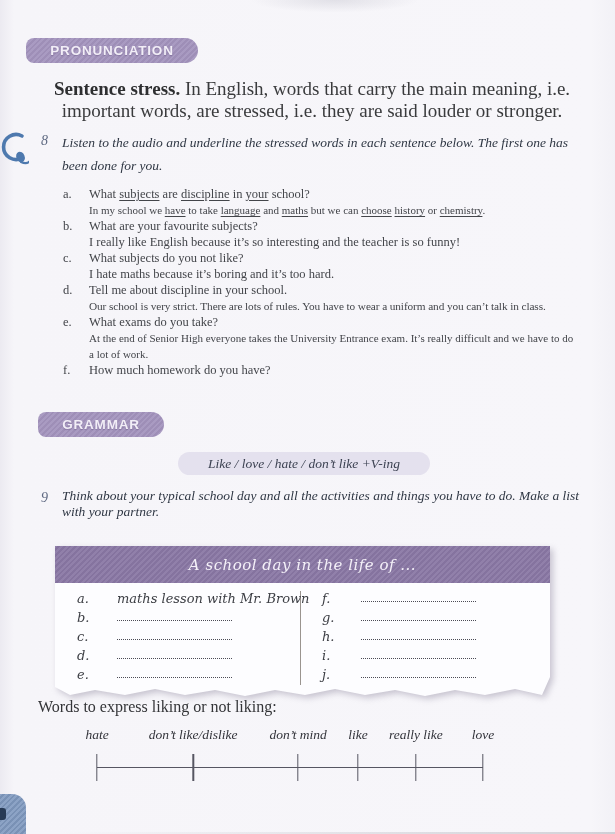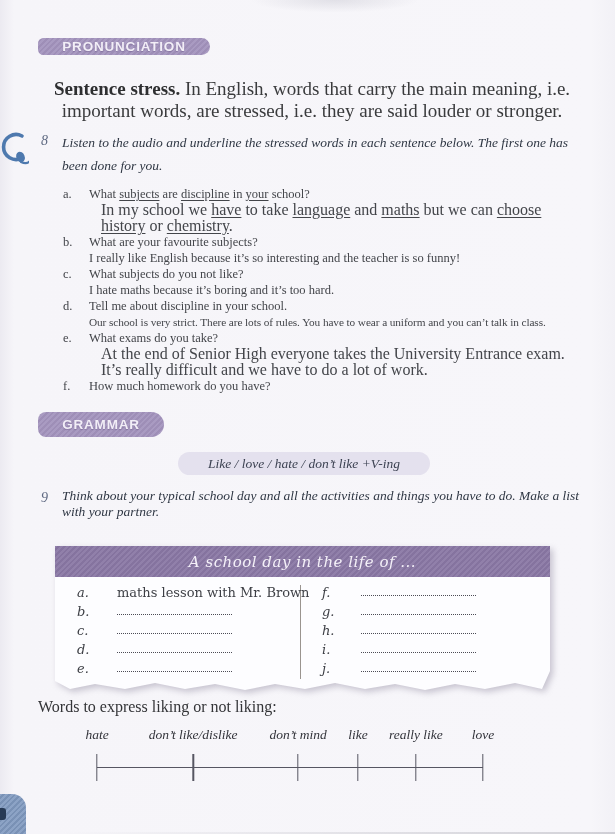--- a/index.html
+++ b/index.html
@@ -19,21 +19,21 @@
 
   
   .pill {
     position:absolute; display:flex; align-items:center; justify-content:center;
     background:#a393bd; border-radius:9px 14px 14px 9px;
     background-image:repeating-linear-gradient(135deg, rgba(255,255,255,.07) 0 2px, rgba(0,0,0,.03) 2px 4px);
     color:#f2eef7; font-family:"Liberation Sans", sans-serif; font-weight:bold;
     font-size:13.5px; letter-spacing:.8px;
     text-shadow:0 1px 1px rgba(90,70,120,.35);
   }
-  .pill.pron { left:38px; top:38px; width:172px; height:17px; }
+  .pill.pron { left:26px; top:38px; width:172px; height:25px; }
   .pill.gram { left:38px; top:412px; width:126px; height:25px; }
 
   .intro { position:absolute; left:38px; top:78px; width:548px; font-size:19px; line-height:22px; color:#3a3b3d;text-align:center; }
   .intro b { color:#2e2f31; }
 
   .exercise { position:absolute; font-style:italic; color:#2f3744; }
   .ex-num { position:absolute; font-style:italic; font-size:14px; color:#5d6880; }
   #ex8-num { left:41px; top:133px; }
   #ex8-text { left:62px; top:131px; width:527px; font-size:13.5px; line-height:23px; }
   #ex9-num { left:41px; top:490px; }
@@ -42,45 +42,45 @@
   
   .audio-icon { position:absolute; left:-5px; top:129px; width:34px; height:38px; }
 
   
   .items { position:absolute; left:63px; top:186px; width:516px; font-size:12.5px; color:#43454a; }
   .ex-item { position:relative; padding-left:26px; }
   .ex-item .letter { position:absolute; left:0; top:0; line-height:16px; }
   .ex-item div { line-height:16px; }
   .u { text-decoration:underline; text-underline-offset:2px; }
   .squeeze { font-size:11.3px; letter-spacing:-.1px; }
-  .slight { font-size:16px;margin-left:12px; }
+  .slight { font-size:11px; }
 
   
   .rule-pill {
     position:absolute; left:178px; top:452px; width:252px; height:23px; border-radius:12px;
     background:#e4e1ee; display:flex; align-items:center; justify-content:center;
     font-style:italic; font-size:13.5px; color:#3c4252;
   }
 
   
   .table-wrap { position:absolute; left:55px; top:546px; width:495px; filter:drop-shadow(3px 3px 3px rgba(120,113,140,.38)); }
   .table-header {
-    height:31px; background:#8a78a5;
+    height:37px; background:#8a78a5;
     background-image:repeating-linear-gradient(135deg, rgba(255,255,255,.06) 0 2px, rgba(0,0,0,.04) 2px 4px);
     display:flex; align-items:center; justify-content:center;
     color:#f4f0f8; font-style:italic; font-size:15px; font-family:"DejaVu Serif", serif;
     letter-spacing:.5px;
   }
   .table-body {
     position:relative; height:118px; background:#fdfdff;
     clip-path:polygon(0 0,495px 0,495px 94px,487px 112px,460px 106px,430px 112px,400px 107px,370px 113px,340px 107px,310px 112px,280px 106px,250px 112px,220px 107px,190px 113px,160px 107px,130px 112px,100px 106px,70px 112px,40px 107px,15px 112px,0 104px);
   }
   .tb-divider { position:absolute; left:245px; top:8px; width:1px; height:94px; background:#9a948f; }
   .t-row-letter { position:absolute; font-style:italic; font-family:"DejaVu Serif", serif; font-size:13px; color:#3d3f45; }
-  .t-row-text { position:absolute; font-family:"DejaVu Serif", serif; font-size:13px; color:#3d3f45; white-space:nowrap; }
+  .t-row-text { position:absolute; font-style:italic; font-family:"DejaVu Serif", serif; font-size:13px; color:#3d3f45; white-space:nowrap; }
   .dots { position:absolute; width:115px; height:11px; border-bottom:1.7px dotted #4b4b55; }
 
   
   .caption { position:absolute; left:38px; top:698px; font-size:16px; color:#333437; }
   .scale { position:absolute; left:97px; top:727px; width:386px; height:62px; }
   .scale-label { position:absolute; top:0; transform:translateX(-50%); white-space:nowrap; font-style:italic; font-size:13.5px; color:#32333a; }
   .scale-line { position:absolute; left:0; top:40px; width:100%; height:1.4px; background:#565662; }
   .tick { position:absolute; top:27px; width:1.4px; height:27px; background:#565662; transform:translateX(-50%); }
 
   

